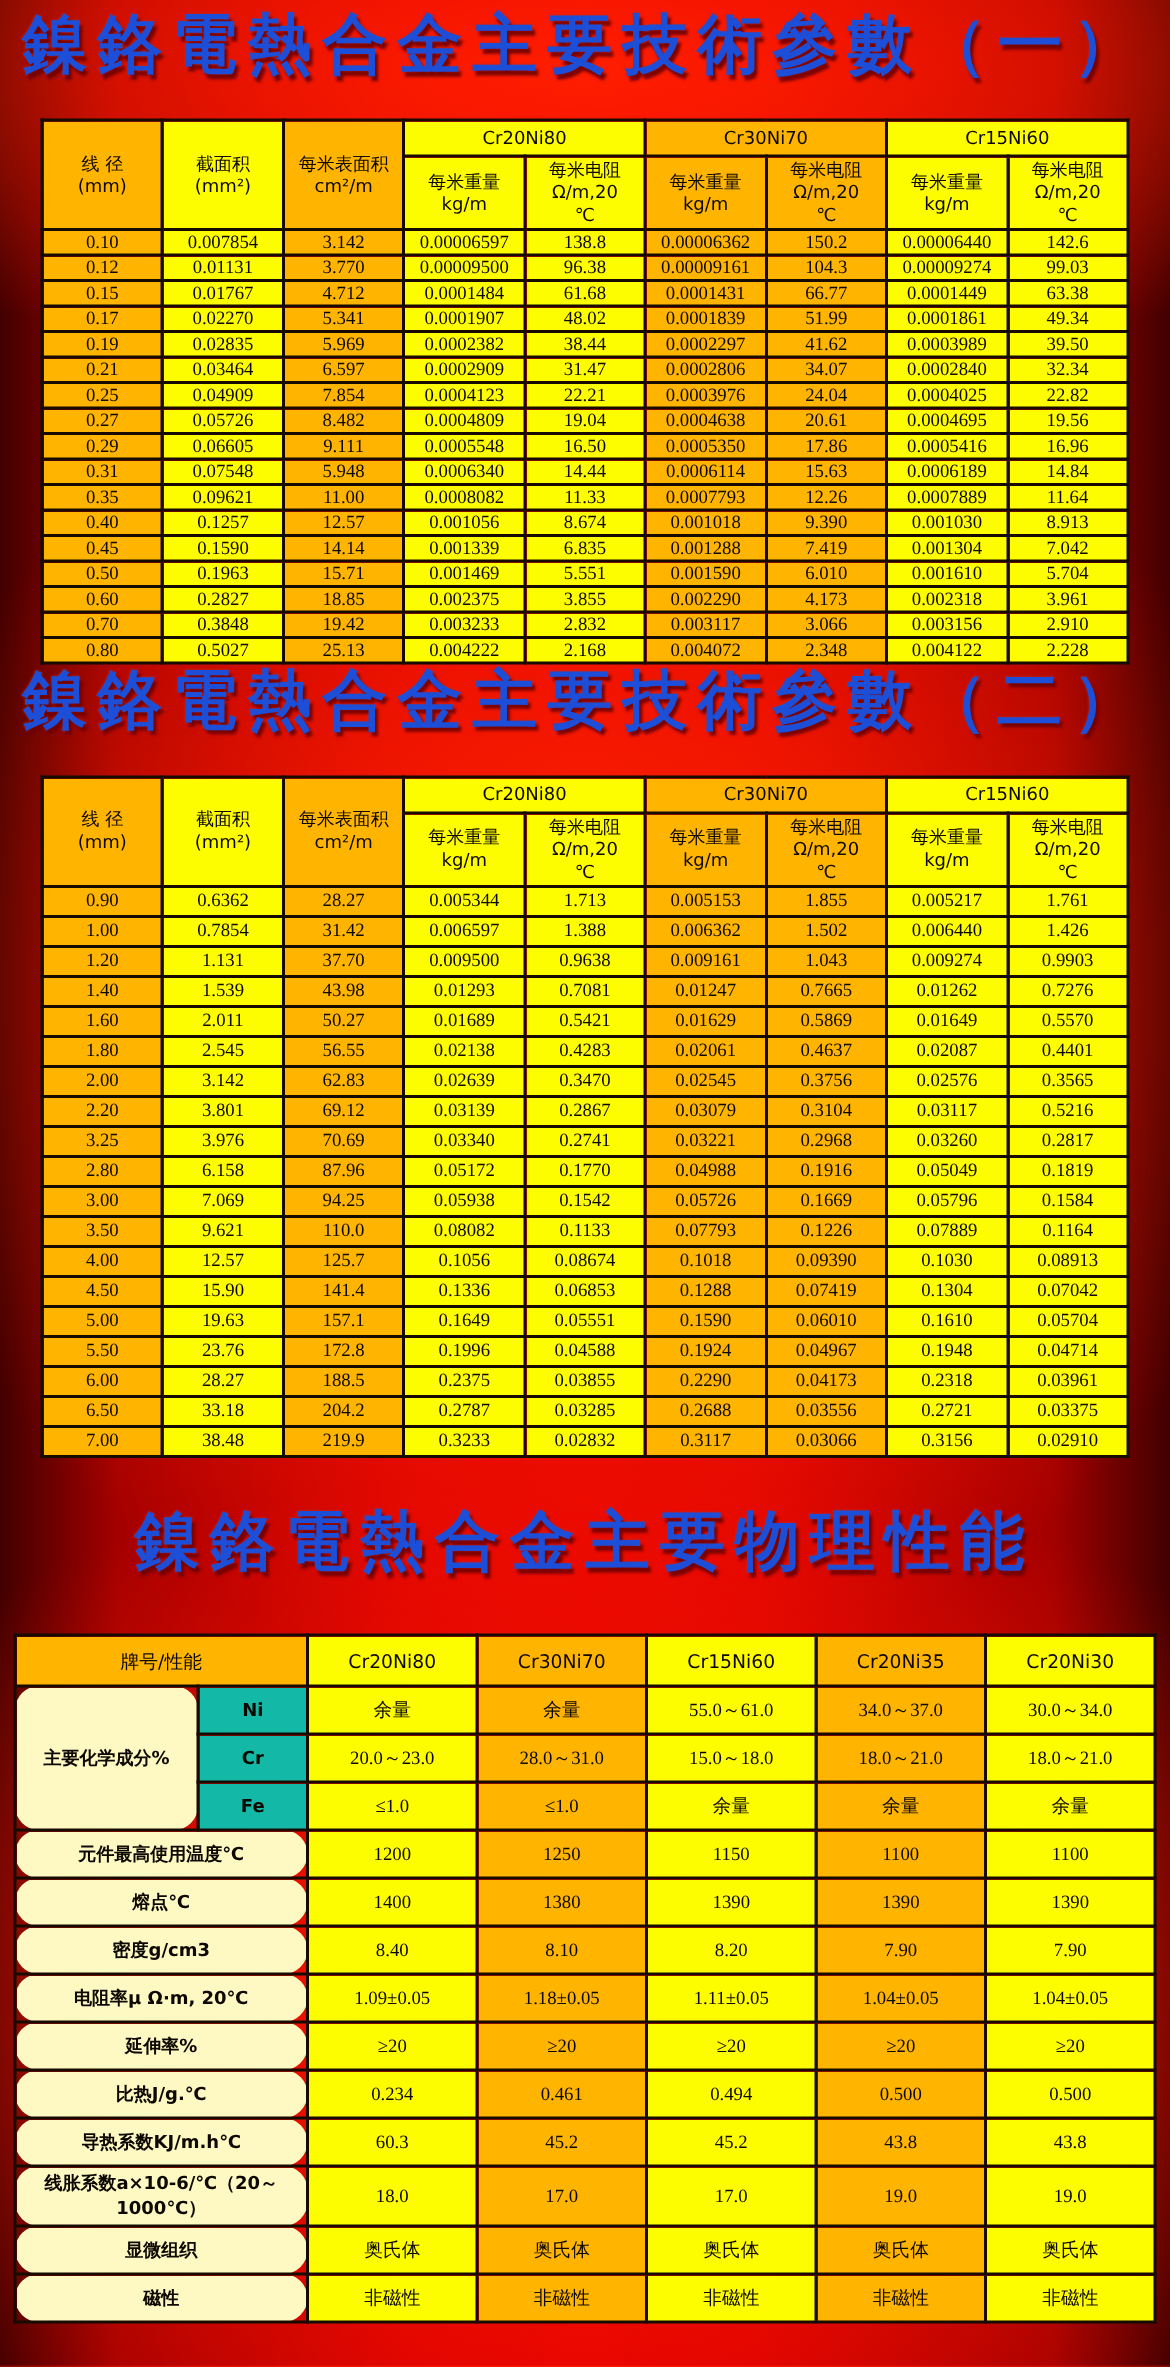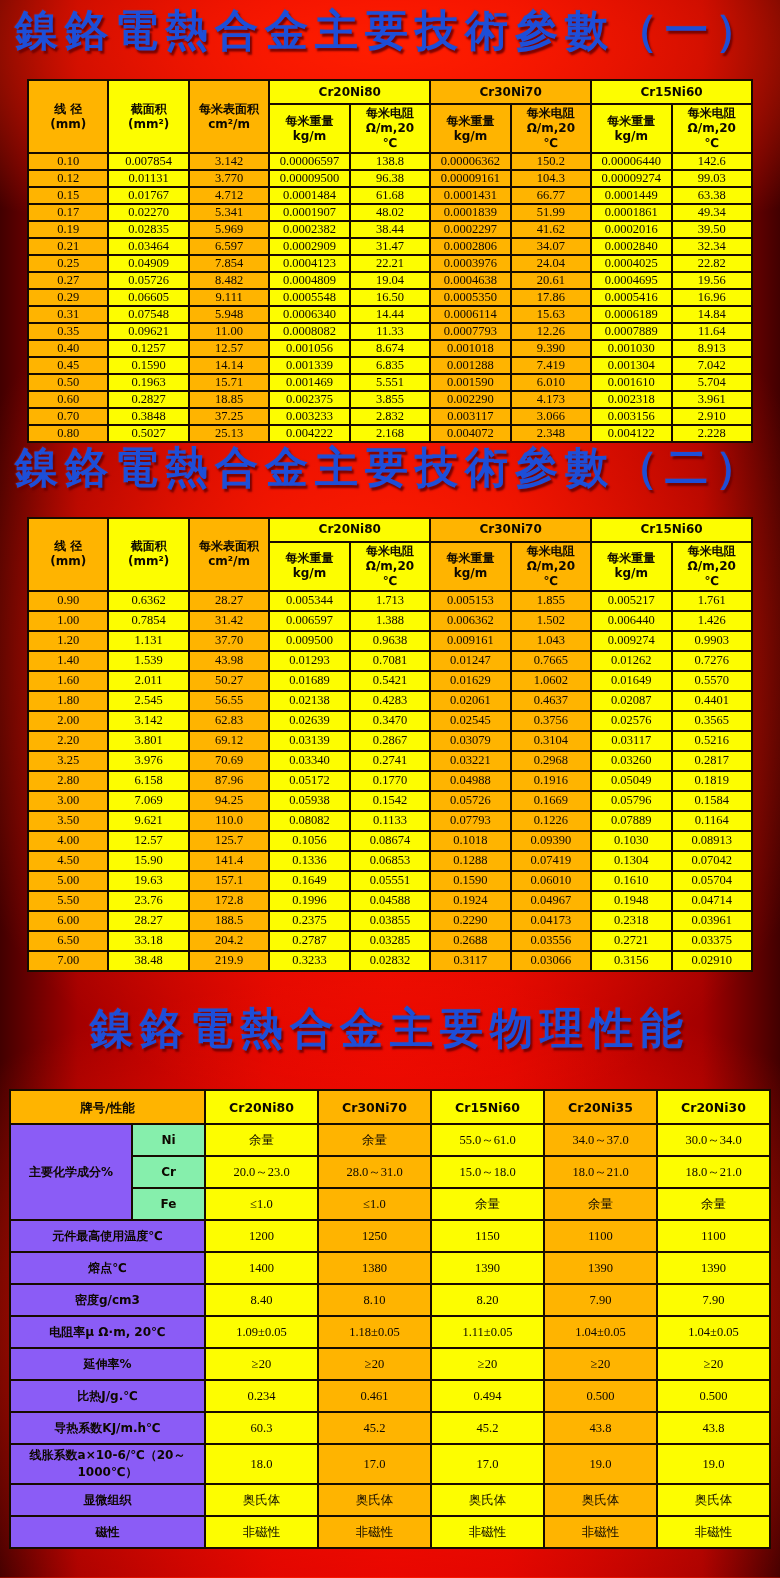--- a/index.html
+++ b/index.html
@@ -32,37 +32,37 @@
   table{border-collapse:collapse;table-layout:fixed;}
   th,td{
     border:2px solid #170b00;
     text-align:center;
     vertical-align:middle;
     color:#0d0800;
     overflow:hidden;
   }
   th{
     font-size:12px;
-    font-weight:bold;
+    font-weight:normal;
     white-space:pre-line;
     line-height:1.25;
     font-family:"DejaVu Sans", sans-serif;
   }
   td{
     font-size:12.5px;
     font-family:"Liberation Serif", serif;
     white-space:pre-line;
   }
   
   .c-or{background:#ffb400;}
   .c-ye{background:#fdfd00;}
   .v-or{background:#ffb400;}
   .v-ye{background:#fdfd00;}
-  .lbl{background:#8b5cf6;font-family:"DejaVu Sans", sans-serif;font-weight:bold;font-size:12px;}
-  .sub{background:#86efac;font-family:"DejaVu Sans", sans-serif;font-weight:bold;font-size:12px;}
+  .lbl{background:#fef9c3;font-family:"DejaVu Sans", sans-serif;font-weight:bold;font-size:12px;border-radius:16px;}
+  .sub{background:#14b8a6;font-family:"DejaVu Sans", sans-serif;font-weight:bold;font-size:12px;}
 
   .param-table{width:726px;margin:24px auto 0 auto;}
   .param-table thead tr.grp-row th{height:20px;}
   .param-table thead tr.sub-row th{height:42px;}
   .param-table.t1 tbody td{height:15px;padding:0 2px;}
   .param-table.t2 tbody td{height:18px;padding:0 2px;}
 
   .phys-table{width:760px;margin:36px auto 28px auto;}
   .phys-table thead th{height:30px;font-size:12.5px;text-align:center;}
   .phys-table td{height:26px;padding:2px 3px;font-size:12.5px;}
@@ -152,21 +152,21 @@
           <td class="c-ye">49.34</td>
         </tr>
         <tr>
           <td class="c-or">0.19</td>
           <td class="c-ye">0.02835</td>
           <td class="c-or">5.969</td>
           <td class="c-ye">0.0002382</td>
           <td class="c-ye">38.44</td>
           <td class="c-or">0.0002297</td>
           <td class="c-or">41.62</td>
-          <td class="c-ye">0.0002016</td>
+          <td class="c-ye">0.0003989</td>
           <td class="c-ye">39.50</td>
         </tr>
         <tr>
           <td class="c-or">0.21</td>
           <td class="c-ye">0.03464</td>
           <td class="c-or">6.597</td>
           <td class="c-ye">0.0002909</td>
           <td class="c-ye">31.47</td>
           <td class="c-or">0.0002806</td>
           <td class="c-or">34.07</td>
@@ -268,21 +268,21 @@
           <td class="c-ye">0.002375</td>
           <td class="c-ye">3.855</td>
           <td class="c-or">0.002290</td>
           <td class="c-or">4.173</td>
           <td class="c-ye">0.002318</td>
           <td class="c-ye">3.961</td>
         </tr>
         <tr>
           <td class="c-or">0.70</td>
           <td class="c-ye">0.3848</td>
-          <td class="c-or">37.25</td>
+          <td class="c-or">19.42</td>
           <td class="c-ye">0.003233</td>
           <td class="c-ye">2.832</td>
           <td class="c-or">0.003117</td>
           <td class="c-or">3.066</td>
           <td class="c-ye">0.003156</td>
           <td class="c-ye">2.910</td>
         </tr>
         <tr>
           <td class="c-or">0.80</td>
           <td class="c-ye">0.5027</td>
@@ -375,21 +375,21 @@
           <td class="c-ye">0.01262</td>
           <td class="c-ye">0.7276</td>
         </tr>
         <tr>
           <td class="c-or">1.60</td>
           <td class="c-ye">2.011</td>
           <td class="c-or">50.27</td>
           <td class="c-ye">0.01689</td>
           <td class="c-ye">0.5421</td>
           <td class="c-or">0.01629</td>
-          <td class="c-or">1.0602</td>
+          <td class="c-or">0.5869</td>
           <td class="c-ye">0.01649</td>
           <td class="c-ye">0.5570</td>
         </tr>
         <tr>
           <td class="c-or">1.80</td>
           <td class="c-ye">2.545</td>
           <td class="c-or">56.55</td>
           <td class="c-ye">0.02138</td>
           <td class="c-ye">0.4283</td>
           <td class="c-or">0.02061</td>

